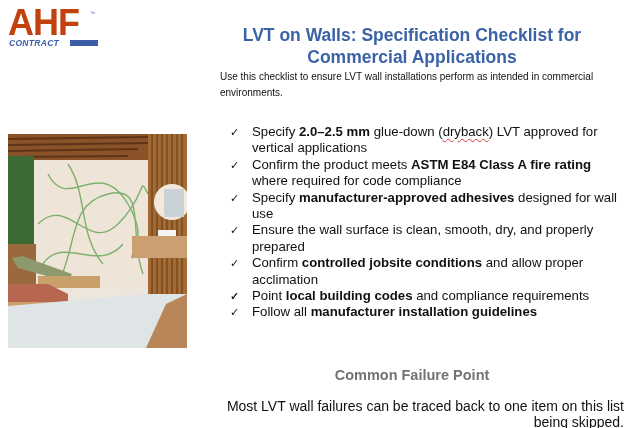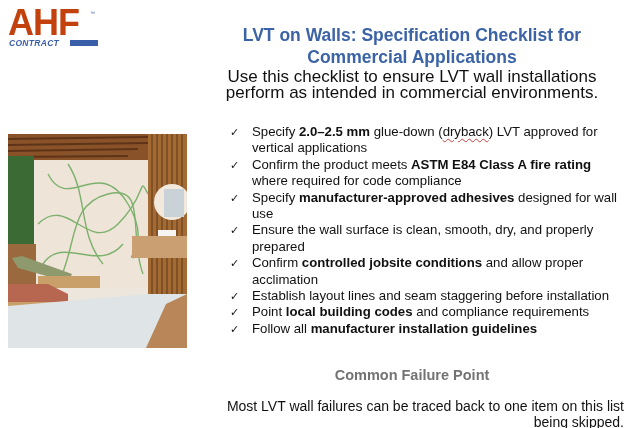--- a/index.html
+++ b/index.html
@@ -3,21 +3,21 @@
 <meta charset="utf-8">
 <style>
   html,body{margin:0;padding:0;background:#fff;}
   body{width:624px;height:428px;position:relative;overflow:hidden;font-family:"Liberation Sans",sans-serif;color:#111;}
   .logo{position:absolute;left:8px;top:8px;width:88px;height:40px;}
   .logo .ahf{position:absolute;left:0;top:-6px;font-weight:bold;font-size:36px;letter-spacing:-1px;color:#c2410c;font-family:"Liberation Sans",sans-serif;}
   .logo .tm{position:absolute;left:82px;top:2px;font-size:5px;color:#3b5ea8;}
   .logo .contract{position:absolute;left:1px;top:30px;font-size:8.5px;font-weight:bold;color:#3b5ea8;letter-spacing:0.3px;font-style:italic;}
   .logo .bar{position:absolute;left:62px;top:32px;width:28px;height:6px;background:#3b5ea8;}
   .title{position:absolute;left:210px;top:24px;width:404px;text-align:center;color:#3b63a6;font-weight:bold;font-size:17.5px;line-height:22px;}
-  .intro{position:absolute;left:220px;top:69px;width:384px;text-align:center;font-size:17px;line-height:16px;color:#111;}
+  .intro{position:absolute;left:220px;top:69px;width:384px;font-size:10px;line-height:16px;color:#111;}
   .photo{position:absolute;left:8px;top:134px;width:179px;height:214px;overflow:hidden;background:#e8e4dc;}
   .checklist{position:absolute;left:230px;top:124px;width:394px;margin:0;padding:0;list-style:none;}
   .checklist li{position:relative;padding-left:22px;font-size:13.2px;line-height:16.4px;margin-bottom:0;}
   .checklist li .chk{position:absolute;left:0;top:0;font-size:11px;}
   .checklist b{font-weight:bold;}
   .dry{text-decoration:underline wavy #d04040;text-decoration-thickness:0.6px;text-underline-offset:2px;}
   .fail-title{position:absolute;left:210px;top:367px;width:404px;text-align:center;color:#737373;font-weight:bold;font-size:14.5px;}
   .fail-text{position:absolute;left:200px;top:398px;width:424px;text-align:right;font-size:14px;color:#111;}
 </style>
 </head>
@@ -81,19 +81,19 @@
     <polygon points="158,170 179,160 179,214 138,214" fill="#b9865a"></polygon>
   </svg>
 </div>
 
 <ul class="checklist">
   <li><span class="chk">✓</span><span>Specify </span><b>2.0–2.5 mm</b><span> glue-down (</span><span class="dry">dryback</span><span>) LVT approved for vertical applications</span></li>
   <li><span class="chk">✓</span><span>Confirm the product meets </span><b>ASTM E84 Class A fire rating</b><span> where required for code compliance</span></li>
   <li><span class="chk">✓</span><span>Specify </span><b>manufacturer-approved adhesives</b><span> designed for wall use</span></li>
   <li><span class="chk">✓</span><span>Ensure the wall surface is clean, smooth, dry, and properly prepared</span></li>
   <li><span class="chk">✓</span><span>Confirm </span><b>controlled jobsite conditions</b><span> and allow proper acclimation</span></li>
-  <li><span class="chk">✓</span><span>Establish layout lines and seam staggering before installation</span></li>
+  <li><span class="chk">✓</span></li>
   <li><span class="chk">✓</span><span>Point </span><b>local building codes</b><span> and compliance requirements</span></li>
   <li><span class="chk">✓</span><span>Follow all </span><b>manufacturer installation guidelines</b></li>
 </ul>
 
 <div class="fail-title">Common Failure Point</div>
 <div class="fail-text">Most LVT wall failures can be traced back to one item on this list being skipped.</div>
 
 </body></html>

